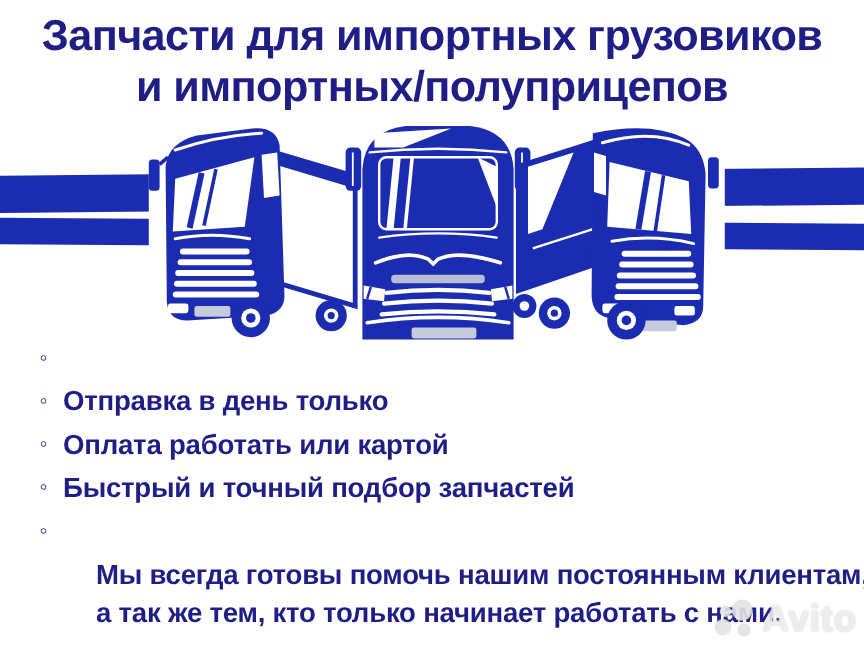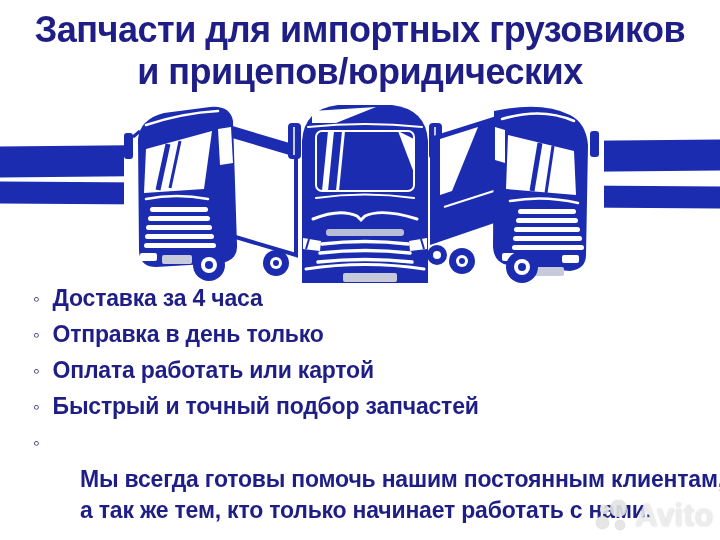--- a/index.html
+++ b/index.html
@@ -48,21 +48,21 @@
     text-shadow:0 0 2px rgba(150,150,150,0.55);letter-spacing:0.5px;
   }
 </style>
 </head>
 <body>
 
 <div class="canvas">
 
   <div class="title">
     <div>Запчасти для импортных грузовиков</div>
-    <div>и прицепов/юридических</div>
+    <div>и импортных/полуприцепов</div>
   </div>
 
   <div class="stripe stripe-top"></div>
   <div class="stripe stripe-bottom"></div>
 
   <svg class="trucks" viewBox="0 0 510 195">
 
     <rect x="14" y="0" width="480" height="195" fill="#ffffff"></rect>
 
     <g>
@@ -146,21 +146,20 @@
       <circle cx="412" cy="170" r="16" fill="#1b2cb0"></circle>
         <circle cx="412" cy="170" r="8" fill="#ffffff"></circle>
         <circle cx="412" cy="170" r="4" fill="#1b2cb0"></circle>
       <rect x="480" y="34" width="9" height="26" rx="3" fill="#1b2cb0"></rect>
     </g>
   </svg>
 
   <ul class="bullets">
     <li>
       <span class="marker">◦</span>
-      <span>Доставка за 4 часа</span>
     </li>
     <li>
       <span class="marker">◦</span>
       <span>Отправка в день только</span>
     </li>
     <li>
       <span class="marker">◦</span>
       <span>Оплата работать или картой</span>
     </li>
     <li>

